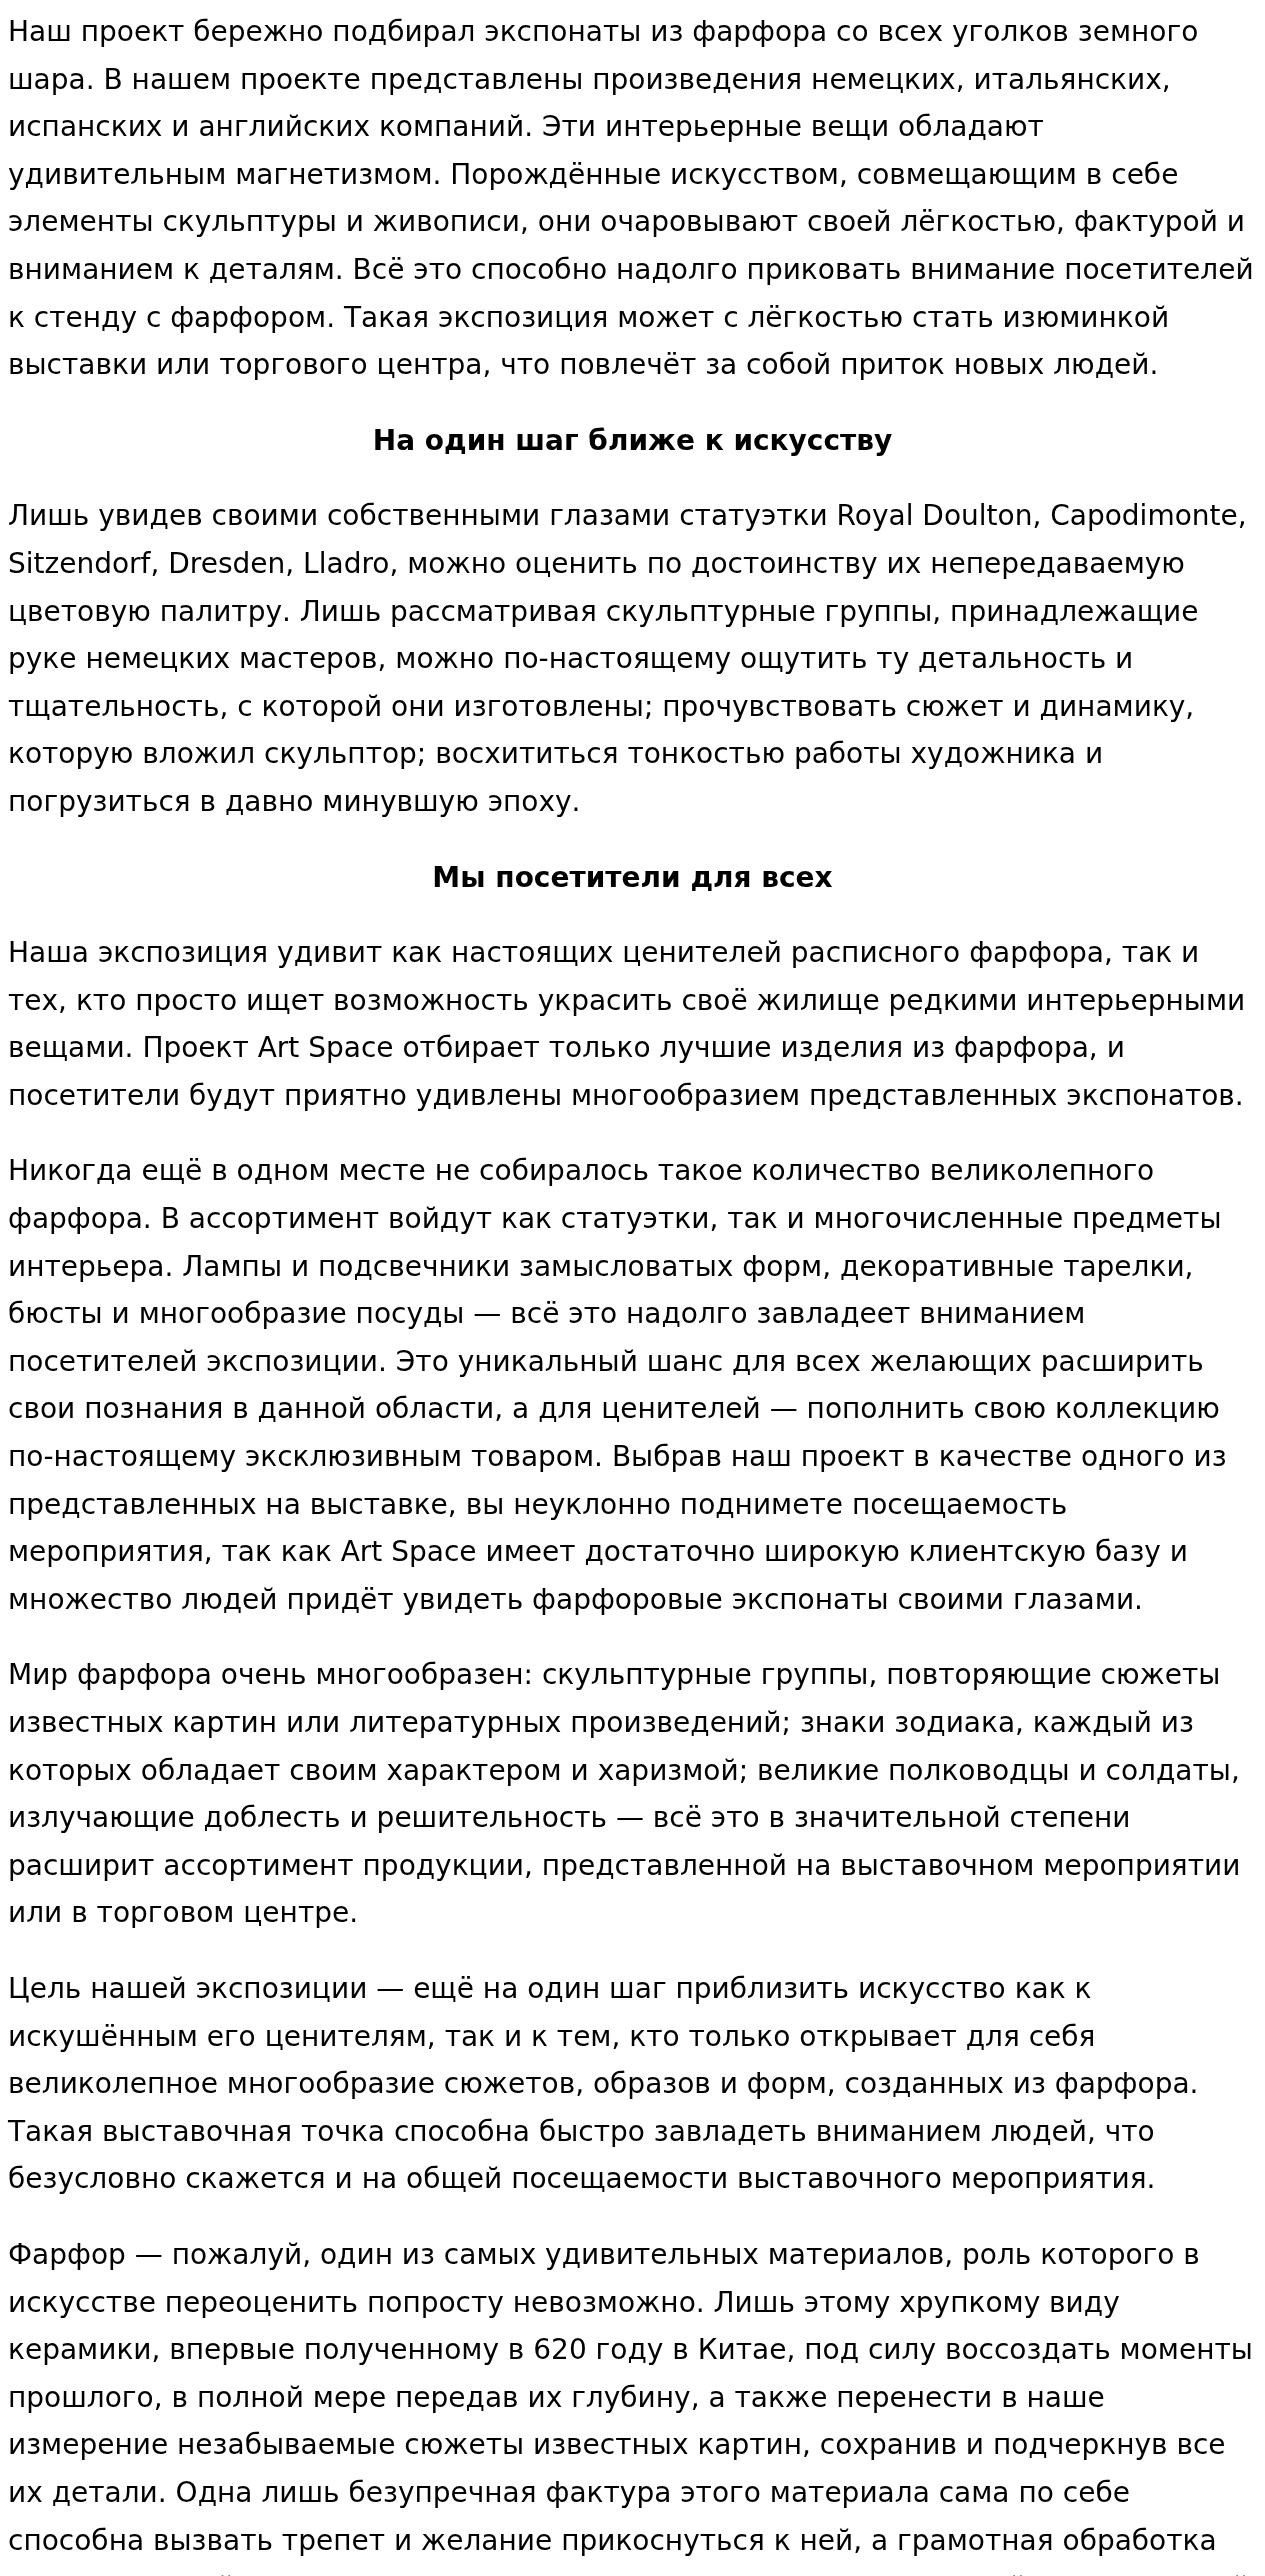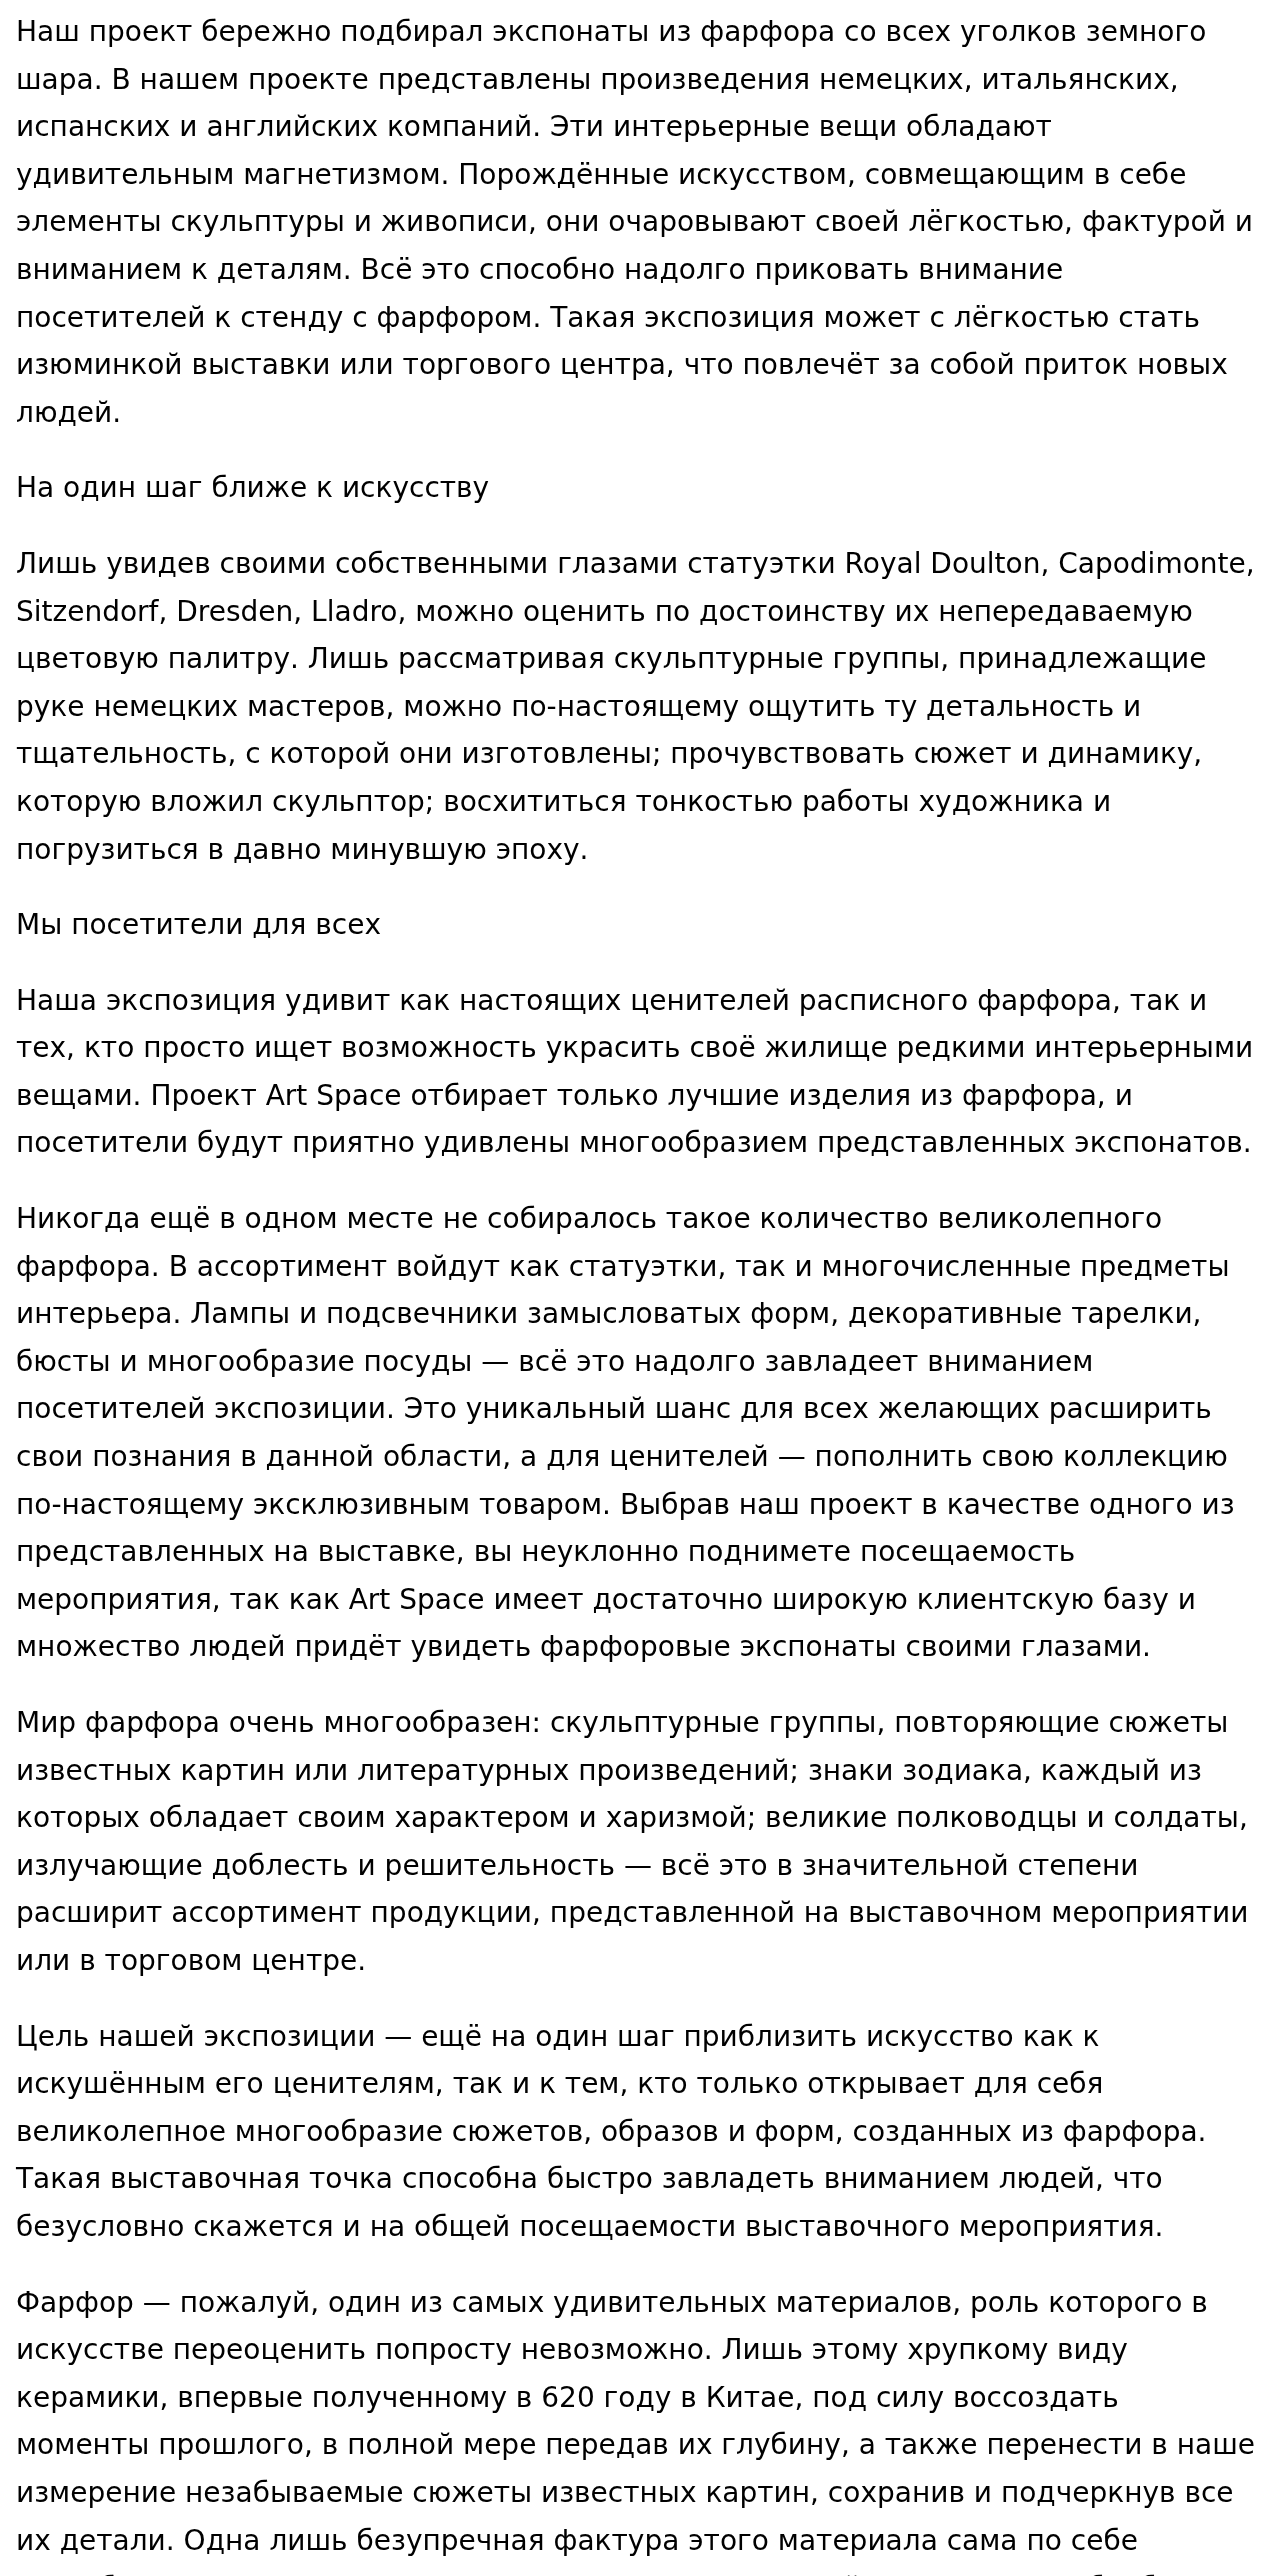--- a/index.html
+++ b/index.html
@@ -14,29 +14,30 @@
     box-sizing: border-box;
     background: #ffffff;
     color: #000000;
     padding: 8px;
     overflow: hidden;
     font-family: "DejaVu Sans", sans-serif;
     font-size: 28px;
     line-height: 1.7;
   }
   .doc p {
-    margin: 0 0 28px 8px;
+    margin: 0 0 28px 0;
     padding: 0;
     font-weight: normal;
     text-align: left;
     word-spacing: normal;
   }
   .doc p.heading {
     
-    font-weight: normal;
+    font-weight: bold;
+    text-align: center;
   }
 </style>
 </head>
 <body>
 
 <div class="page">
   <div class="doc">
     <p>Наш проект бережно подбирал экспонаты из фарфора со всех уголков земного шара. В нашем проекте представлены произведения немецких, итальянских, испанских и английских компаний. Эти интерьерные вещи обладают удивительным магнетизмом. Порождённые искусством, совмещающим в себе элементы скульптуры и живописи, они очаровывают своей лёгкостью, фактурой и вниманием к деталям. Всё это способно надолго приковать внимание посетителей к стенду с фарфором. Такая экспозиция может с лёгкостью стать изюминкой выставки или торгового центра, что повлечёт за собой приток новых людей.</p>
 
     <p class="heading">На один шаг ближе к искусству</p>

